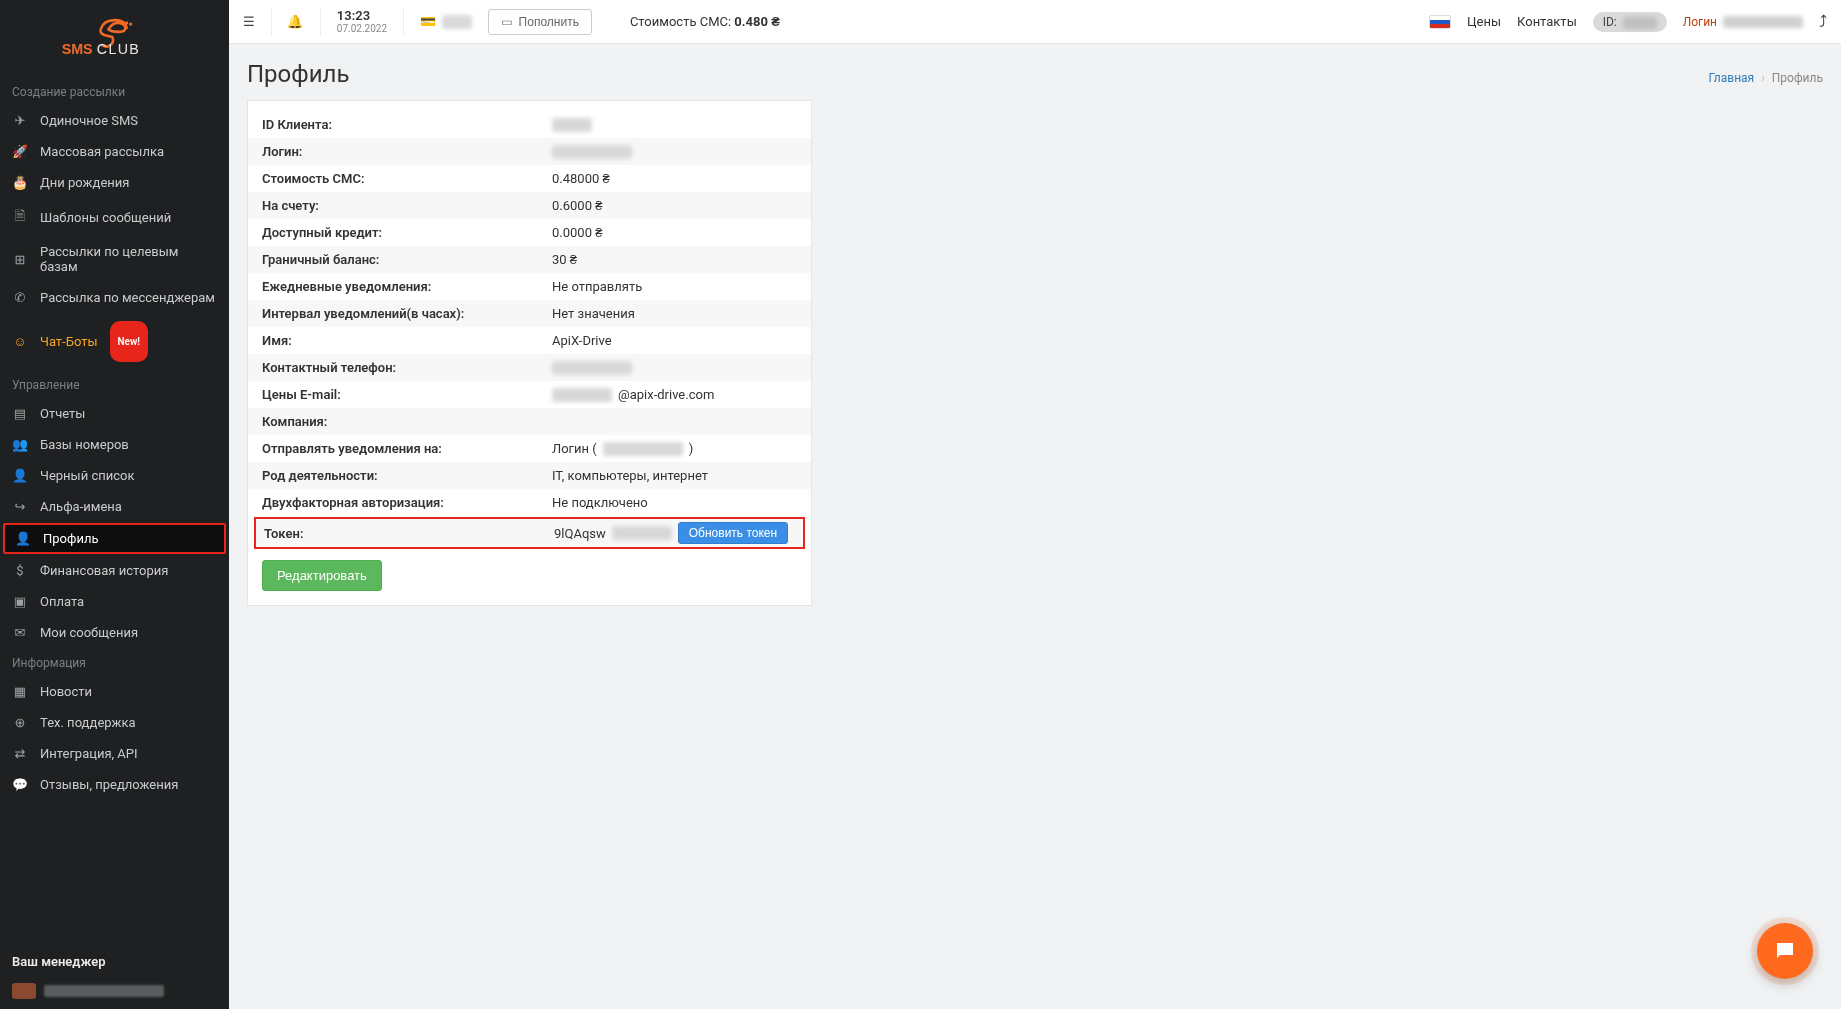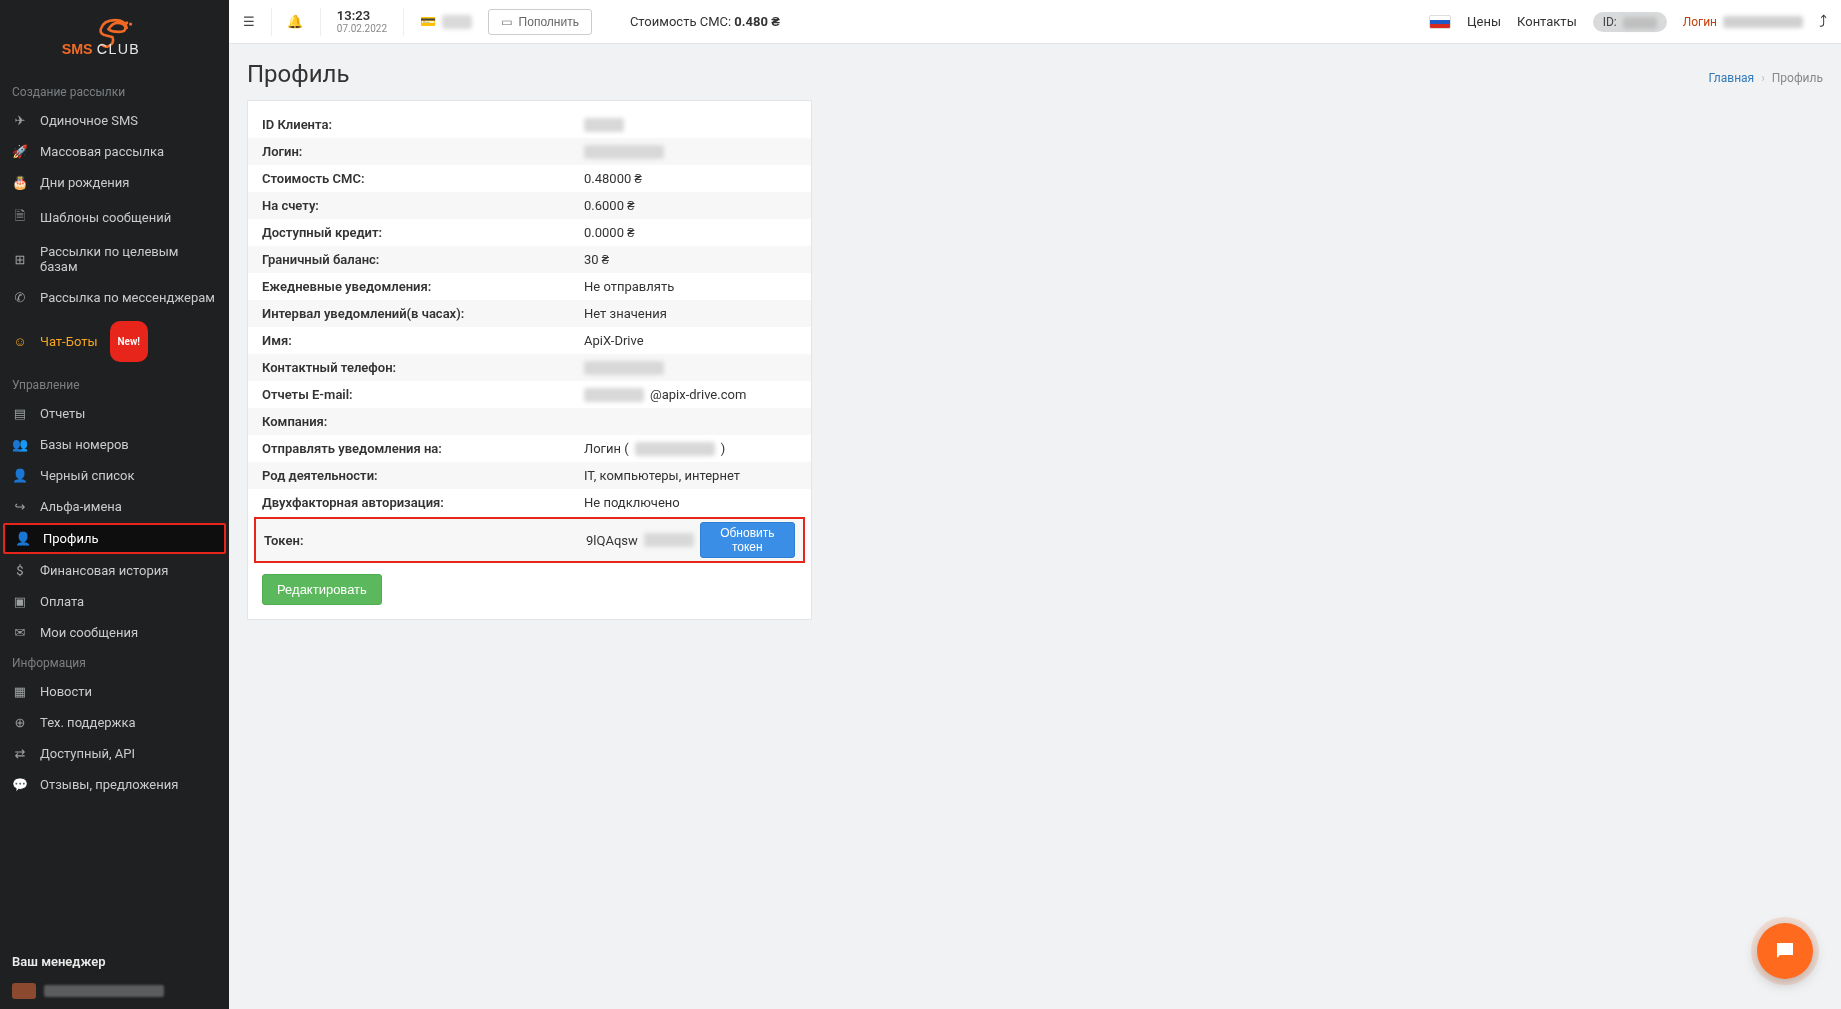--- a/index.html
+++ b/index.html
@@ -48,21 +48,21 @@
 .page-head { display: flex; align-items: baseline; justify-content: space-between; margin-bottom: 12px; }
 .page-title { font-size: 24px; font-weight: 400; color: #333; }
 .breadcrumb { font-size: 12px; color: #888; padding-left: 44px; }
 .breadcrumb .bc-link { color: #337ab7; cursor: pointer; }
 .breadcrumb .sep { color: #bbb; margin: 0 4px; }
 
 .panel { background: #fff; border: 1px solid #e5e5e5; width: 565px; padding: 10px 0 14px; }
 .row { display: flex; align-items: center; padding: 5px 14px; min-height: 27px; font-size: 13px; }
 .row:nth-child(even) { background: #f7f7f8; }
 .row .k { width: 290px; flex-shrink: 0; font-weight: 600; color: #333; }
-.row .v { color: #333; display: flex; align-items: center; gap: 6px; margin-left: 32px; }
+.row .v { color: #333; display: flex; align-items: center; gap: 6px; }
 .row.highlight-token { border: 2px solid #e8251a; margin: 1px 6px 1px 6px; padding: 3px 8px; }
 .val-blur { display: inline-block; height: 14px; background: #d8d8d8; border-radius: 3px; filter: blur(2px); }
 .val-blur.sm { width: 40px; }
 .val-blur.md { width: 80px; }
 .val-blur.lg { width: 60px; }
 .token-part-blur { display: inline-block; width: 60px; height: 14px; background: #d8d8d8; border-radius: 3px; filter: blur(2px); vertical-align: middle; }
 .btn-blue { background: #3a8ee6; color: #fff; border: 1px solid #2f7ed1; border-radius: 3px; padding: 3px 10px; font-size: 12px; cursor: pointer; }
 .btn-green { background: #5cb85c; color: #fff; border: 1px solid #4cae4c; border-radius: 3px; padding: 7px 14px; font-size: 13px; cursor: pointer; margin: 10px 14px 0; }
 
 
@@ -155,21 +155,21 @@
     <div class="nav-item">
         <span class="ic">▦</span>
         <span>Новости</span>
       </div>
     <div class="nav-item">
         <span class="ic">⊕</span>
         <span>Тех. поддержка</span>
       </div>
     <div class="nav-item">
         <span class="ic">⇄</span>
-        <span>Доступный, API</span>
+        <span>Интеграция, API</span>
       </div>
     <div class="nav-item">
         <span class="ic">💬</span>
         <span>Отзывы, предложения</span>
       </div>
 
     <div class="manager-block">Ваш менеджер</div>
     <div class="manager-row">
       <span class="manager-avatar"></span>
       <span class="manager-name-blur"></span>
@@ -269,21 +269,21 @@
               <div class="k">Имя:</div>
               <div class="v">ApiX-Drive</div>
             </div>
             <div class="row">
               <div class="k">Контактный телефон:</div>
               <div class="v">
                 <span class="val-blur md"></span>
               </div>
             </div>
             <div class="row">
-              <div class="k">Отчеты E-mail:</div>
+              <div class="k">Цены E-mail:</div>
               <div class="v">
                 <span class="val-blur lg"></span>
                 <span>@apix-drive.com</span>
               </div>
             </div>
             <div class="row">
               <div class="k">Компания:</div>
               <div class="v"></div>
             </div>
             <div class="row">

